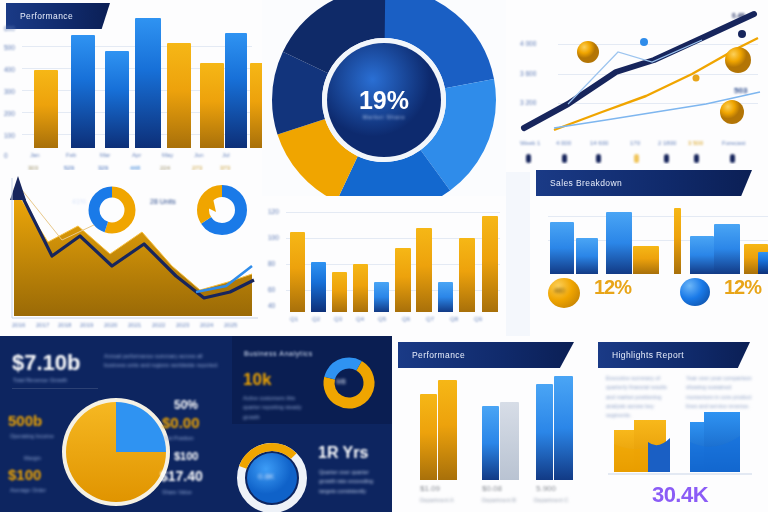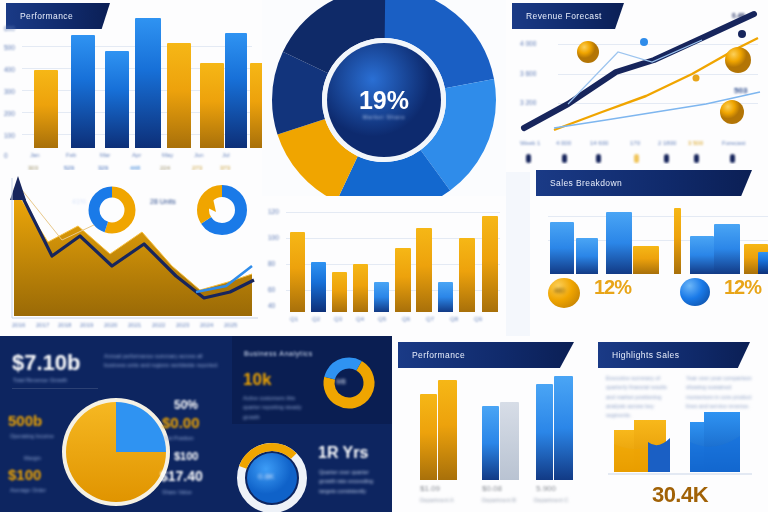--- a/index.html
+++ b/index.html
@@ -123,21 +123,20 @@
         </radialGradient>
       </defs>
     </svg>
     <div style="position:absolute;left:0;top:86px;width:244px;text-align:center;
                 font-size:25px;font-weight:700;color:#ffffff;filter:blur(.5px);">19%</div>
     <div style="position:absolute;left:0;top:114px;width:244px;text-align:center;
                 font-size:5.5px;color:#b9cdf0;filter:blur(1.5px);letter-spacing:.8px;">Market Share</div>
   </div>
 
   <div class="panel" style="left:506px;top:0;width:262px;height:172px;">
-    <div class="ribbon" style="top:3px;width:112px;">Revenue Forecast</div>
 
     <div class="gridline" style="left:52px;top:44px;width:200px;"></div>
     <div class="gridline" style="left:52px;top:74px;width:200px;"></div>
     <div class="gridline" style="left:52px;top:103px;width:200px;"></div>
 
     <div class="axlab" style="left:14px;top:40px;">4 000</div>
     <div class="axlab" style="left:14px;top:70px;">3 600</div>
     <div class="axlab" style="left:14px;top:99px;">3 200</div>
 
     <svg width="262" height="172" viewBox="0 0 262 172" style="position:absolute;left:0;top:0;">
@@ -367,21 +366,21 @@
 
     <div style="position:absolute;left:28px;top:148px;font-size:8px;color:#8b8f96;filter:blur(1.2px);">$1.09</div>
     <div class="sub" style="position:absolute;left:28px;top:160px;color:#9aa3b2;">Department A</div>
     <div style="position:absolute;left:90px;top:148px;font-size:8px;color:#8b8f96;filter:blur(1.2px);">$0.08</div>
     <div class="sub" style="position:absolute;left:90px;top:160px;color:#9aa3b2;">Department B</div>
     <div style="position:absolute;left:144px;top:148px;font-size:8px;color:#8b8f96;filter:blur(1.2px);">5.900</div>
     <div class="sub" style="position:absolute;left:142px;top:160px;color:#9aa3b2;">Department C</div>
   </div>
 
   <div class="panel" style="left:592px;top:336px;width:176px;height:176px;">
-    <div class="ribbon" style="top:6px;width:152px;">Highlights Sales</div>
+    <div class="ribbon" style="top:6px;width:152px;">Highlights Report</div>
 
     <div class="sub" style="left:14px;top:38px;width:70px;color:#8da0c4;">Executive summary of quarterly financial results and market positioning analysis across key segments.</div>
     <div class="sub" style="left:94px;top:38px;width:70px;color:#8da0c4;">Year over year comparison showing sustained momentum in core product lines and service revenue.</div>
 
     <svg width="176" height="76" viewBox="0 0 176 76" style="position:absolute;left:0;top:72px;">
       <defs>
         <linearGradient id="hGold" x1="0" y1="0" x2="0" y2="1">
           <stop offset="0%" stop-color="#f8b81b"></stop>
             <stop offset="100%" stop-color="#e09400"></stop>
         </linearGradient>
@@ -394,16 +393,16 @@
       <rect x="42" y="12" width="32" height="52" fill="url(#hGold)"></rect>
       <path d="M22,36 Q46,48 74,32 L74,64 L22,64 Z" fill="#f0a500" opacity=".55"></path>
       <path d="M56,34 Q66,42 78,30 L78,64 L56,64 Z" fill="#1a5fc4"></path>
       <rect x="98" y="14" width="50" height="50" fill="url(#hBlue)"></rect>
       <rect x="112" y="4" width="36" height="60" fill="url(#hBlue)"></rect>
       <path d="M98,34 Q122,46 148,28 L148,64 L98,64 Z" fill="#1672dd" opacity=".6"></path>
       <line x1="16" y1="66" x2="160" y2="66" stroke="#c9d5e8" stroke-width="1.2"></line>
     </svg>
 
     <div style="position:absolute;left:0;top:146px;width:176px;text-align:center;
-                font-size:22px;font-weight:700;color:#a16207;filter:blur(.6px);letter-spacing:-.5px;">30.4K</div>
+                font-size:22px;font-weight:700;color:#8b5cf6;filter:blur(.6px);letter-spacing:-.5px;">30.4K</div>
   </div>
 
 </div>
 
 </body></html>

